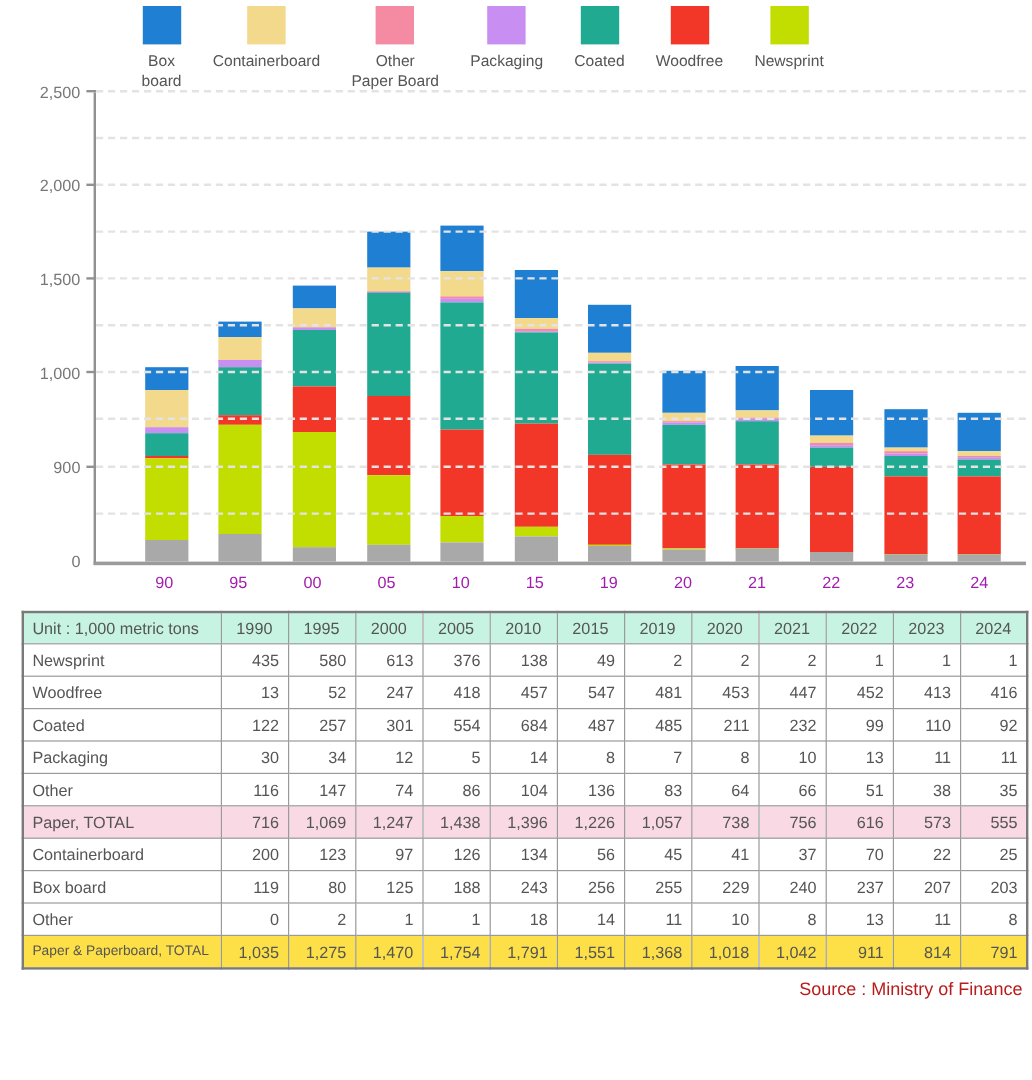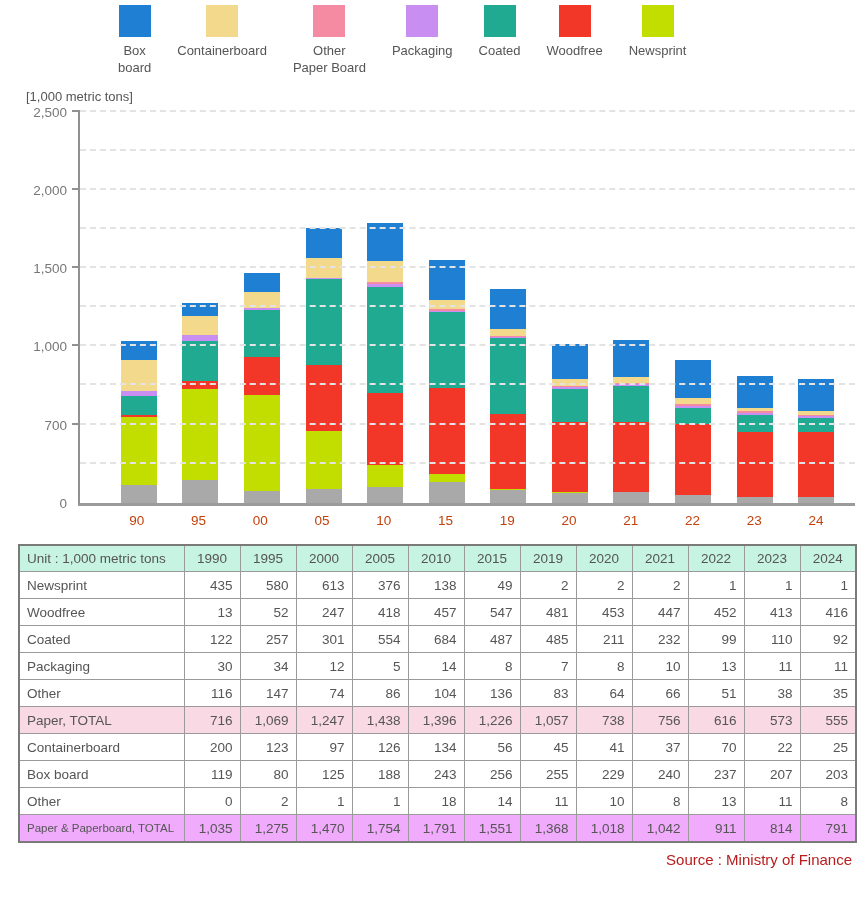--- a/index.html
+++ b/index.html
@@ -33,39 +33,39 @@
     font-size: 13.5px; color: #777; white-space: nowrap;
   }
   .bars-row {
     position: absolute; left: 0; right: 0; top: 0; bottom: 0;
     display: flex; align-items: flex-end; padding: 0 8px 0 28px;
   }
   .bar-col { flex: 1; display: flex; justify-content: center; align-items: flex-end; height: 100%; }
   .bar-stack { width: 36px; display: flex; flex-direction: column-reverse; }
   .bar-seg { flex-basis: 0; min-height: 0; }
   .x-labels { display: flex; padding: 0 8px 0 28px; margin-top: 7px; }
-  .x-label { flex: 1; text-align: center; font-size: 13.5px; color: #c2410c; }
+  .x-label { flex: 1; text-align: center; font-size: 13.5px; color: #a21caf; }
 
   
   table.data {
     border-collapse: collapse; margin: 16px 0 0 18px;
     border: 2px solid #7a7a7a; table-layout: fixed;
   }
   table.data th, table.data td {
     border: 1px solid #9a9a9a; height: 27px;
     font-size: 13.5px; font-weight: normal; color: #555;
     padding: 0 7px; overflow: hidden; white-space: nowrap;
   }
   table.data th { background: #c7f3e2; text-align: center; }
   table.data th.label-col { width: 165px; text-align: left; }
   table.data th.year-col { width: 56px; }
   table.data td { text-align: right; background: #ffffff; }
   table.data td.row-label { text-align: left; }
   tr.total td { background: #f9d9e4; }
-  tr.grand td { background: #f0abfc; }
+  tr.grand td { background: #fde047; }
   tr.grand td.row-label { font-size: 11.5px; }
 
   .source { text-align: right; margin: 8px 8px 0 0; font-size: 15px; color: #b91c1c; }
 </style>
 </head>
 <body>
 
 <div class="page">
 
   <div class="legend">
@@ -94,21 +94,20 @@
       <div class="legend-item">
         <span class="swatch" style="background: rgb(242, 55, 41);"></span>
         <span class="legend-label">Woodfree</span>
       </div>
       <div class="legend-item">
         <span class="swatch" style="background: rgb(194, 221, 0);"></span>
         <span class="legend-label">Newsprint</span>
       </div>
     </div>
 
-  <div class="unit-label">[1,000 metric tons]</div>
 
   <div class="chart-wrap">
     <div class="plot-area">
       <div class="bars-row">
           <div class="bar-col">
             <div class="bar-stack" style="height: 41.4%;">
               <div class="bar-seg" style="flex-grow: 116; background: rgb(169, 169, 169);"></div>
               <div class="bar-seg" style="flex-grow: 435; background: rgb(194, 221, 0);"></div>
               <div class="bar-seg" style="flex-grow: 13; background: rgb(242, 55, 41);"></div>
               <div class="bar-seg" style="flex-grow: 122; background: rgb(33, 170, 146);"></div>
@@ -255,21 +254,21 @@
         <div class="gridline" style="bottom: 30%;"></div>
         <div class="gridline" style="bottom: 40%;"></div>
         <div class="gridline" style="bottom: 50%;"></div>
         <div class="gridline" style="bottom: 60%;"></div>
         <div class="gridline" style="bottom: 70%;"></div>
         <div class="gridline" style="bottom: 80%;"></div>
         <div class="gridline" style="bottom: 90%;"></div>
         <div class="gridline" style="bottom: 100%;"></div>
         <div class="y-tick-label" style="bottom: 0%;">0</div>
         <div class="tick-mark" style="bottom: 20%;"></div>
-        <div class="y-tick-label" style="bottom: 20%;">700</div>
+        <div class="y-tick-label" style="bottom: 20%;">900</div>
         <div class="tick-mark" style="bottom: 40%;"></div>
         <div class="y-tick-label" style="bottom: 40%;">1,000</div>
         <div class="tick-mark" style="bottom: 60%;"></div>
         <div class="y-tick-label" style="bottom: 60%;">1,500</div>
         <div class="tick-mark" style="bottom: 80%;"></div>
         <div class="y-tick-label" style="bottom: 80%;">2,000</div>
         <div class="tick-mark" style="bottom: 100%;"></div>
         <div class="y-tick-label" style="bottom: 100%;">2,500</div>
       </div>
     <div class="x-labels">

